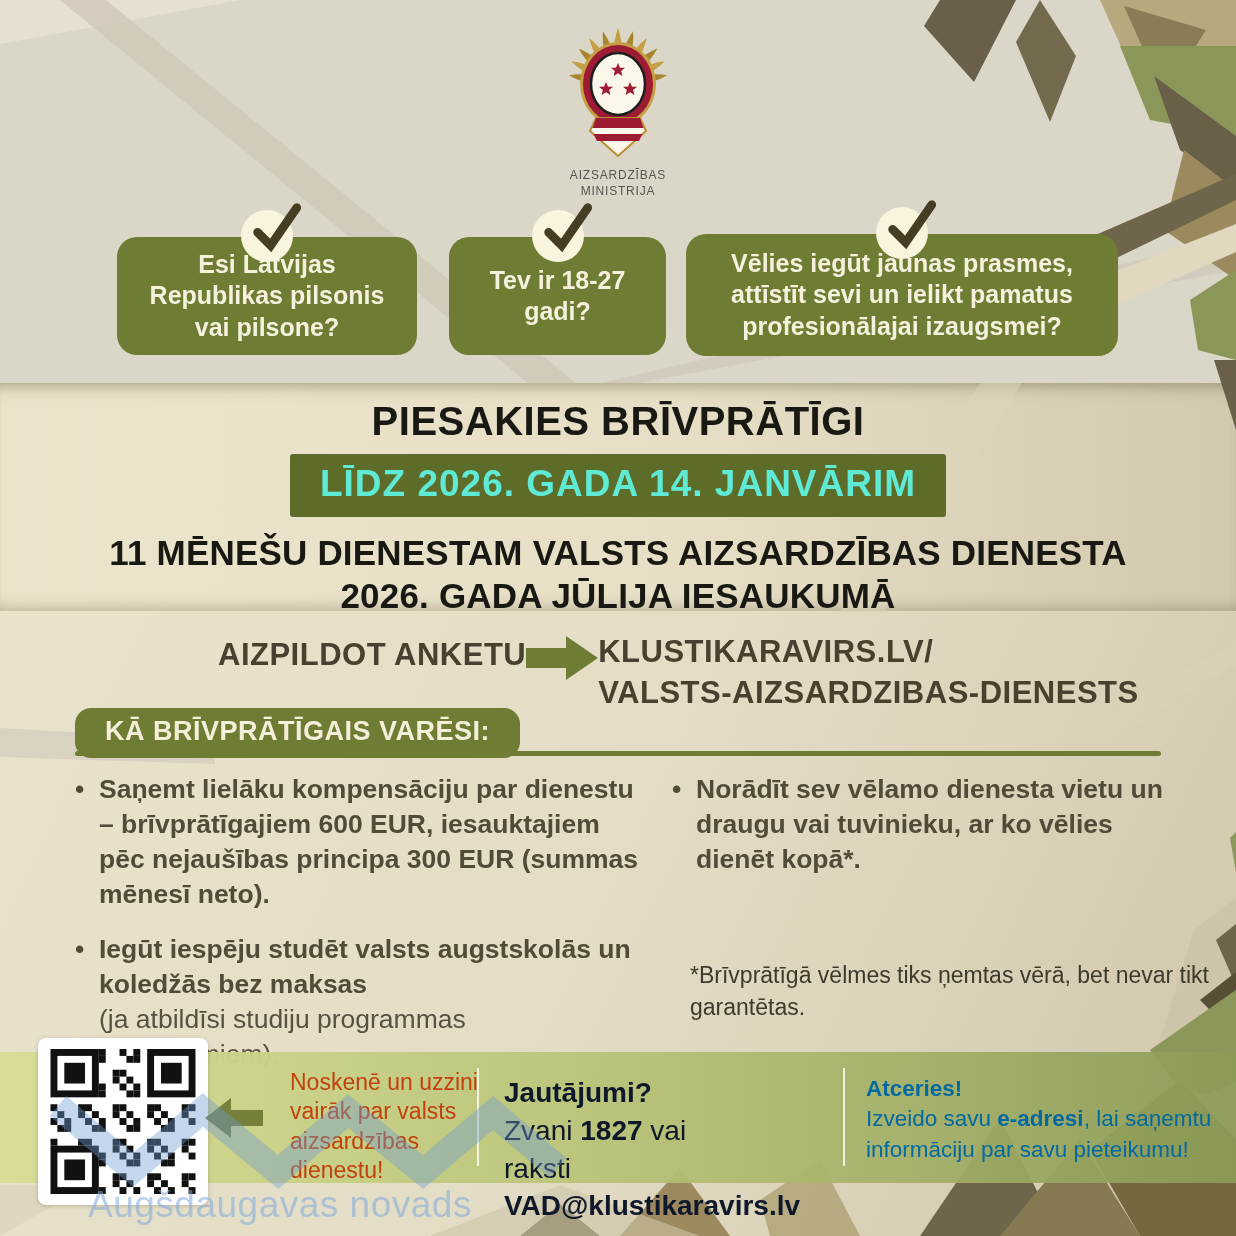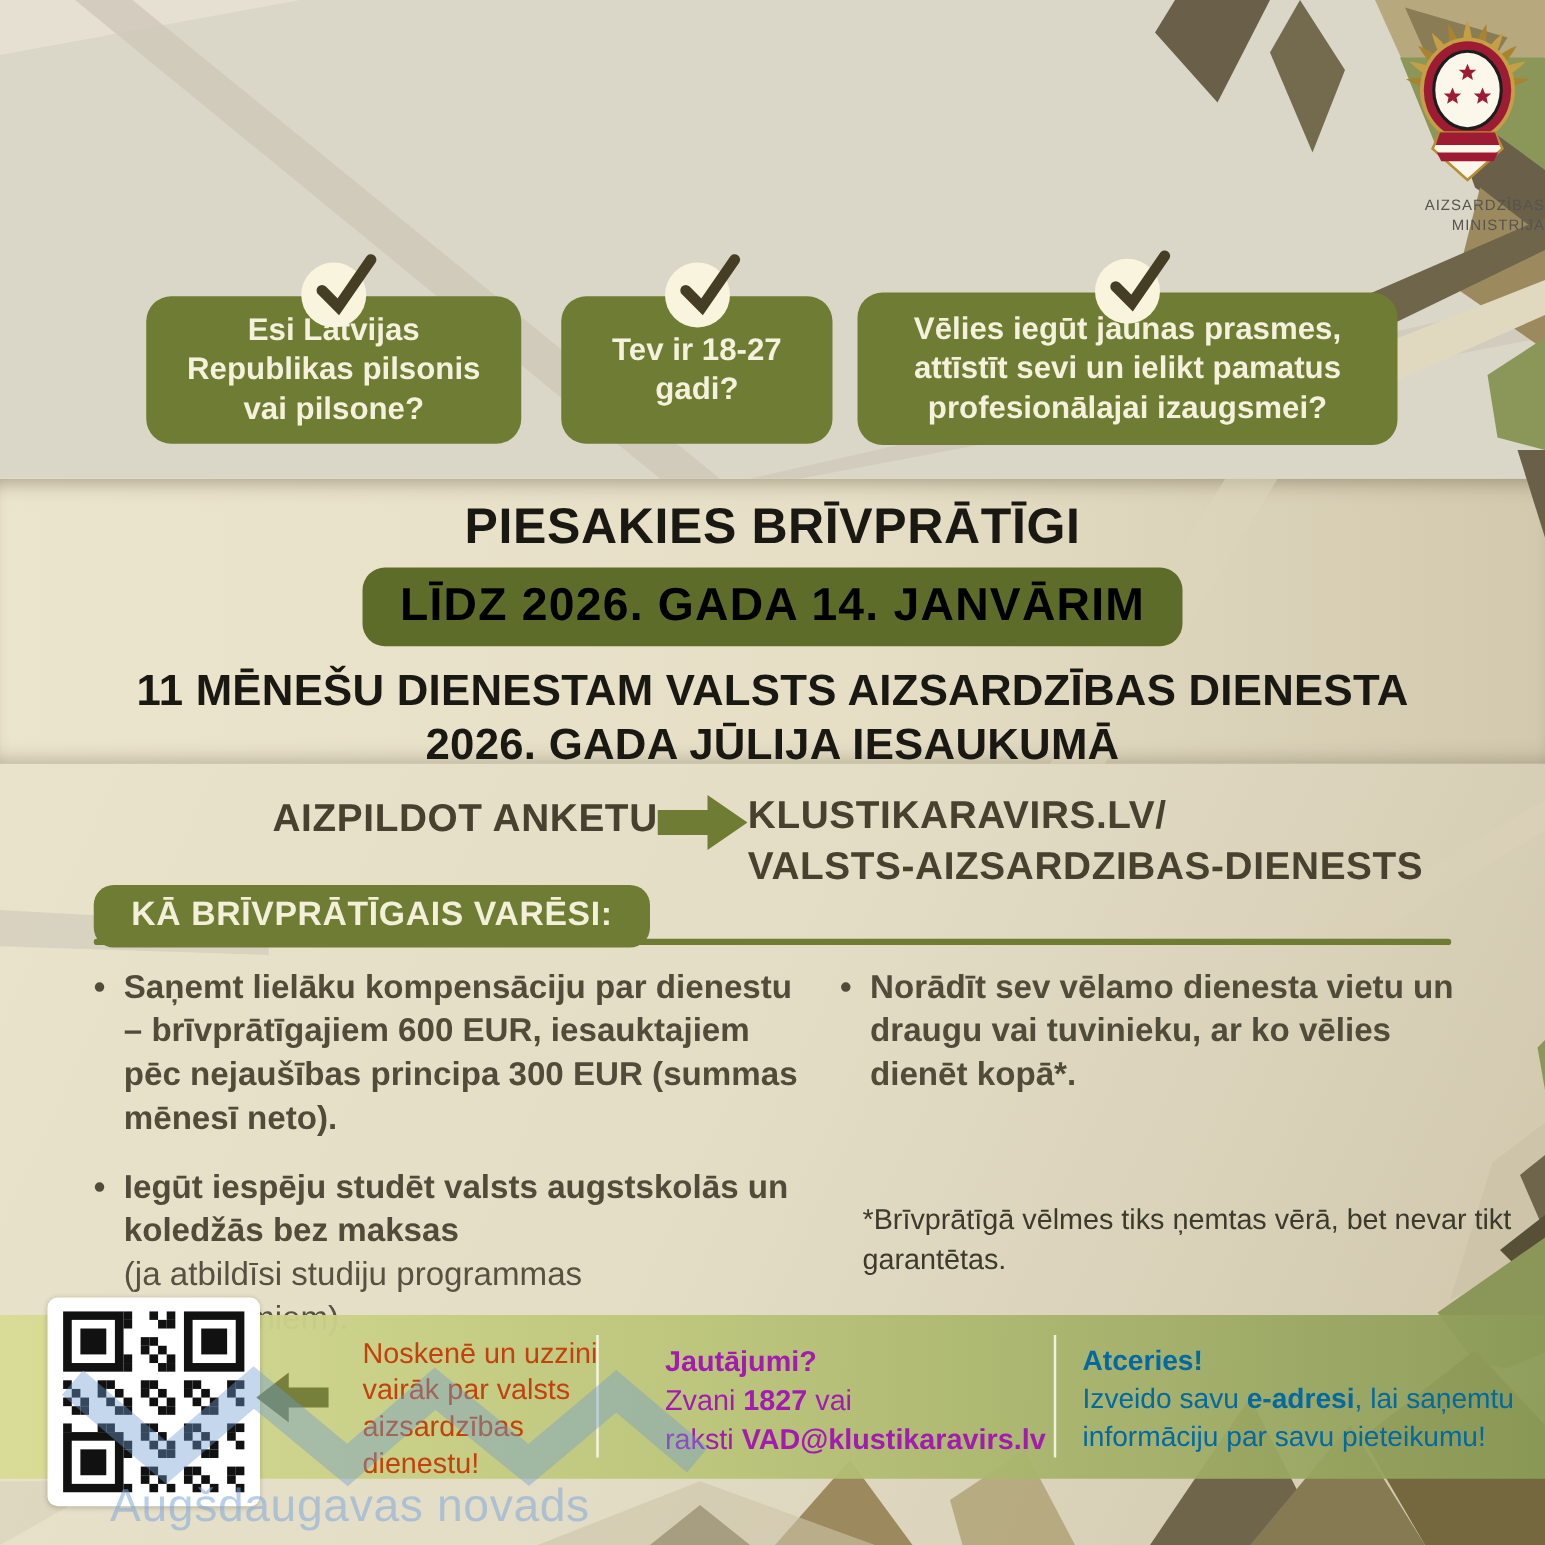--- a/index.html
+++ b/index.html
@@ -11,34 +11,34 @@
   .abs{position:absolute;}
   
   #bg-top{left:0;top:0;width:1236px;height:383px;background:#dbd7c8;}
   #bg-band{left:0;top:383px;width:1236px;height:228px;
     background:linear-gradient(90deg,#ece5cd 0%,#e6dfc6 55%,#d2c9ae 100%);
     box-shadow:inset 0 14px 16px -12px rgba(100,90,65,.55), inset 0 -14px 16px -12px rgba(100,90,65,.40);}
   #bg-bottom{left:0;top:611px;width:1236px;height:625px;
     background:linear-gradient(115deg,#eae3cc 0%,#e4ddc6 48%,#cfc6ab 100%);}
   #decor{left:0;top:0;width:1236px;height:1236px;pointer-events:none;}
   
-  #logo-wrap{left:0;top:16px;width:1236px;text-align:right;}
+  #logo-wrap{left:0;top:28px;width:1236px;text-align:center;}
   #ministry-name{margin-top:4px;font-size:12px;letter-spacing:.8px;color:#56544e;line-height:1.3;font-weight:400;}
   
   .qbox{background:#6e7c34;border-radius:20px;color:#f5f1dc;font-weight:700;
     display:flex;align-items:center;justify-content:center;text-align:center;
     padding:8px 16px;box-sizing:border-box;font-size:25px;line-height:1.25;}
   .qcheck{position:absolute;width:52px;height:52px;border-radius:50%;background:#f8f4dd;
     top:-27px;left:50%;transform:translateX(-50%);}
   .qcheck svg{position:absolute;left:5px;top:-11px;overflow:visible;}
   
   #hero{left:0;top:383px;width:1236px;height:168px;text-align:center;}
   #hero-title{margin-top:16px;font-size:40px;font-weight:800;color:#191813;letter-spacing:.5px;}
-  #hero-pill{display:inline-block;margin-top:10px;background:#5e6c2a;color:#000000;
-    font-size:37px;font-weight:800;padding:9px 30px 12px;border-radius:18px;letter-spacing:1px;}
+  #hero-pill{display:inline-block;margin-top:10px;background:#5e6c2a;color:#5eead4;
+    font-size:37px;font-weight:800;padding:9px 30px 12px;border-radius:3px;letter-spacing:1px;}
   #hero-sub{margin-top:14px;font-size:35px;font-weight:800;color:#191813;line-height:1.24;letter-spacing:.2px;}
   
   #apply-row{left:218px;top:632px;display:flex;align-items:flex-start;}
   #apply-label{font-size:31px;font-weight:800;color:#49412f;letter-spacing:.5px;margin-top:5px;}
   #apply-url{font-size:31px;font-weight:800;color:#49412f;letter-spacing:.5px;line-height:1.32;}
   
   #benefits-heading{left:75px;top:708px;background:#6e7c34;color:#f3efd8;font-size:27px;font-weight:700;
     padding:8px 30px 11px;border-radius:16px;letter-spacing:.5px;}
   #benefits-line{left:75px;top:751px;width:1086px;height:5px;background:#6e7c34;border-radius:3px;}
   .benefit-col{line-height:1.32;}
@@ -50,21 +50,21 @@
   #footnote{left:690px;top:960px;width:530px;font-size:23px;font-weight:400;color:#3c3a2c;line-height:1.38;}
   
   #footer-bar{left:0;top:1052px;width:1236px;height:131px;
     background:linear-gradient(90deg,rgba(216,220,148,.97) 0%,rgba(187,197,121,.95) 45%,rgba(139,155,87,.93) 100%);}
   .footer-divider{top:1068px;width:2px;height:98px;background:rgba(252,252,242,.85);}
   #qr-card{left:38px;top:1038px;width:170px;height:167px;background:#fff;border-radius:8px;
     padding:11px;box-sizing:border-box;box-shadow:0 1px 4px rgba(60,55,35,.25);}
   #qr-code{width:100%;height:100%;}
   #footer-arrow{left:205px;top:1097px;}
   #qr-caption{left:266px;top:1068px;width:212px;font-size:23px;color:#c2410c;line-height:1.28;font-weight:400;margin-left:24px;}
-  #footer-questions{left:532px;top:1074px;width:330px;font-size:23px;color:#a21caf;line-height:1.35;font-weight:400;}
+  #footer-questions{left:504px;top:1074px;width:330px;font-size:28px;color:#0f172a;line-height:1.35;font-weight:400;}
   #footer-reminder{left:866px;top:1074px;width:368px;font-size:22.5px;color:#0369a1;line-height:1.35;font-weight:400;}
   .ft-title{font-weight:700;display:block;}
   .ft-b{font-weight:700;}
   
   #watermark-zigzag{left:38px;top:1078px;}
   #watermark{left:88px;top:1184px;font-size:37px;font-weight:400;color:rgba(125,168,220,.55);letter-spacing:.5px;white-space:nowrap;}
 </style>
 </head>
 <body>
 

